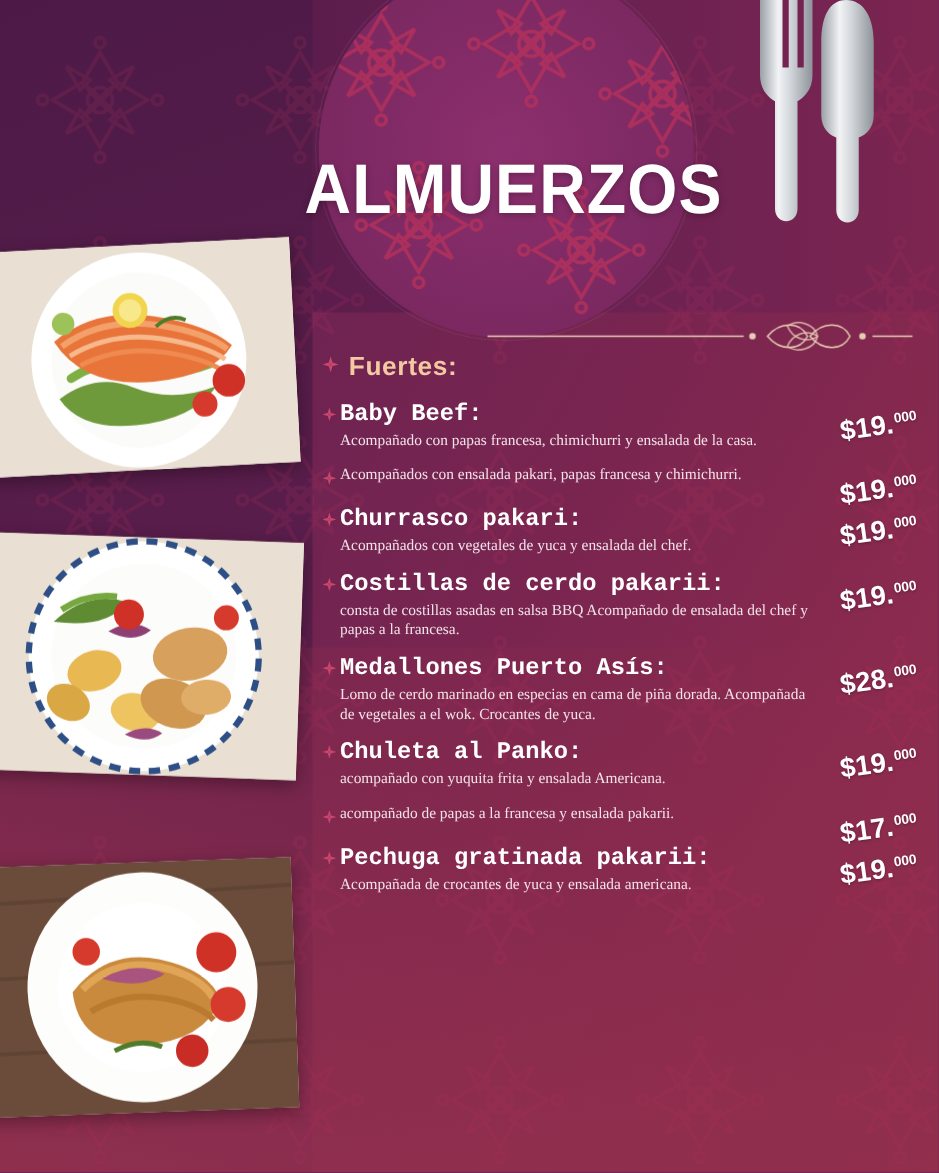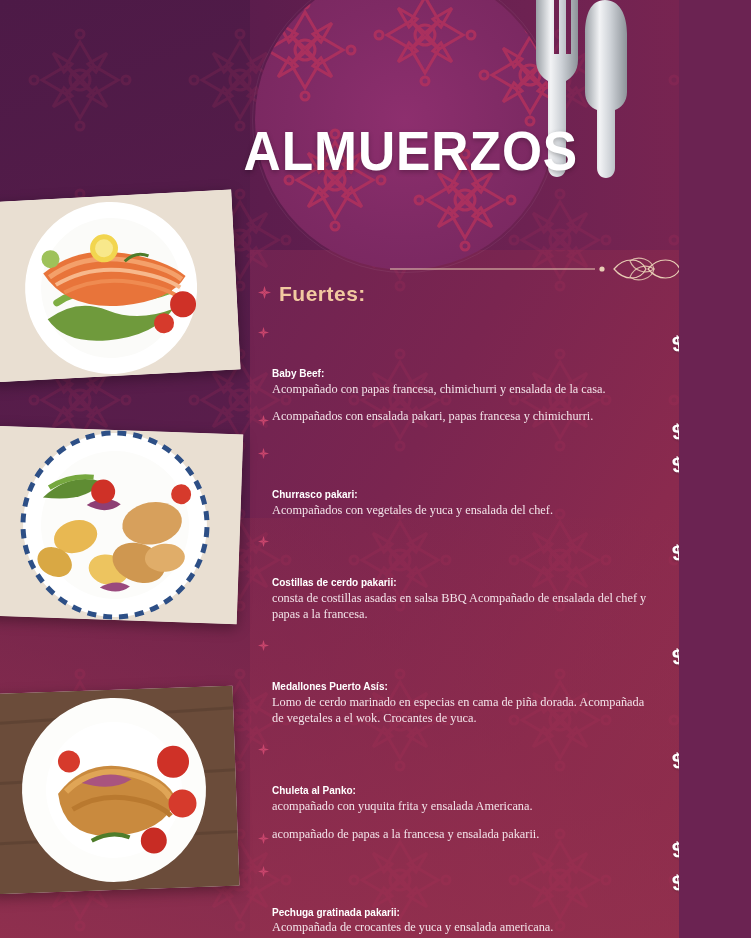--- a/index.html
+++ b/index.html
@@ -10,21 +10,21 @@
     overflow: hidden;
     font-family: "Liberation Serif", serif;
     background: #6b2352;
     position: relative;
   }
 
   
   #page {
     position: absolute;
     inset: 0;
-    width: 679px;
+    width: 751px;
     height: 938px;
     overflow: hidden;
     background:
       linear-gradient(120deg, #5e1f4d 0%, #6d2352 28%, #7a2550 55%, #8a2a4e 78%, #93304d 100%);
   }
   .bg-dark-left {
     position:absolute; left:0; top:0; width:250px; height:938px;
     background: linear-gradient(160deg,#4d1a47 0%, #5c1e4c 60%, #6a2250 100%);
     opacity:1;
   }
@@ -114,26 +114,25 @@
     position:relative;
     display:flex;
     margin-bottom:11px;
   }
   .dish .bullet {
     flex:0 0 14px;
     margin-top:4px;
   }
   .dish .body { flex:1 1 auto; padding-right:74px; }
   .dish .name {
-    font-family:Liberation Sans, sans-serif;
+    font-family:Liberation Mono, monospace;
     font-weight:bold;
-    font-size:10px;
+    font-size:19px;
     color:#ffffff;
     line-height:1.25;
-    margin-top:48px;
   }
   .dish .desc {
     font-family:"Liberation Serif", serif;
     font-size:12.3px;
     color:#f3e3e9;
     line-height:1.28;
     margin-top:1px;
   }
   .dish .price {
     position:absolute;

